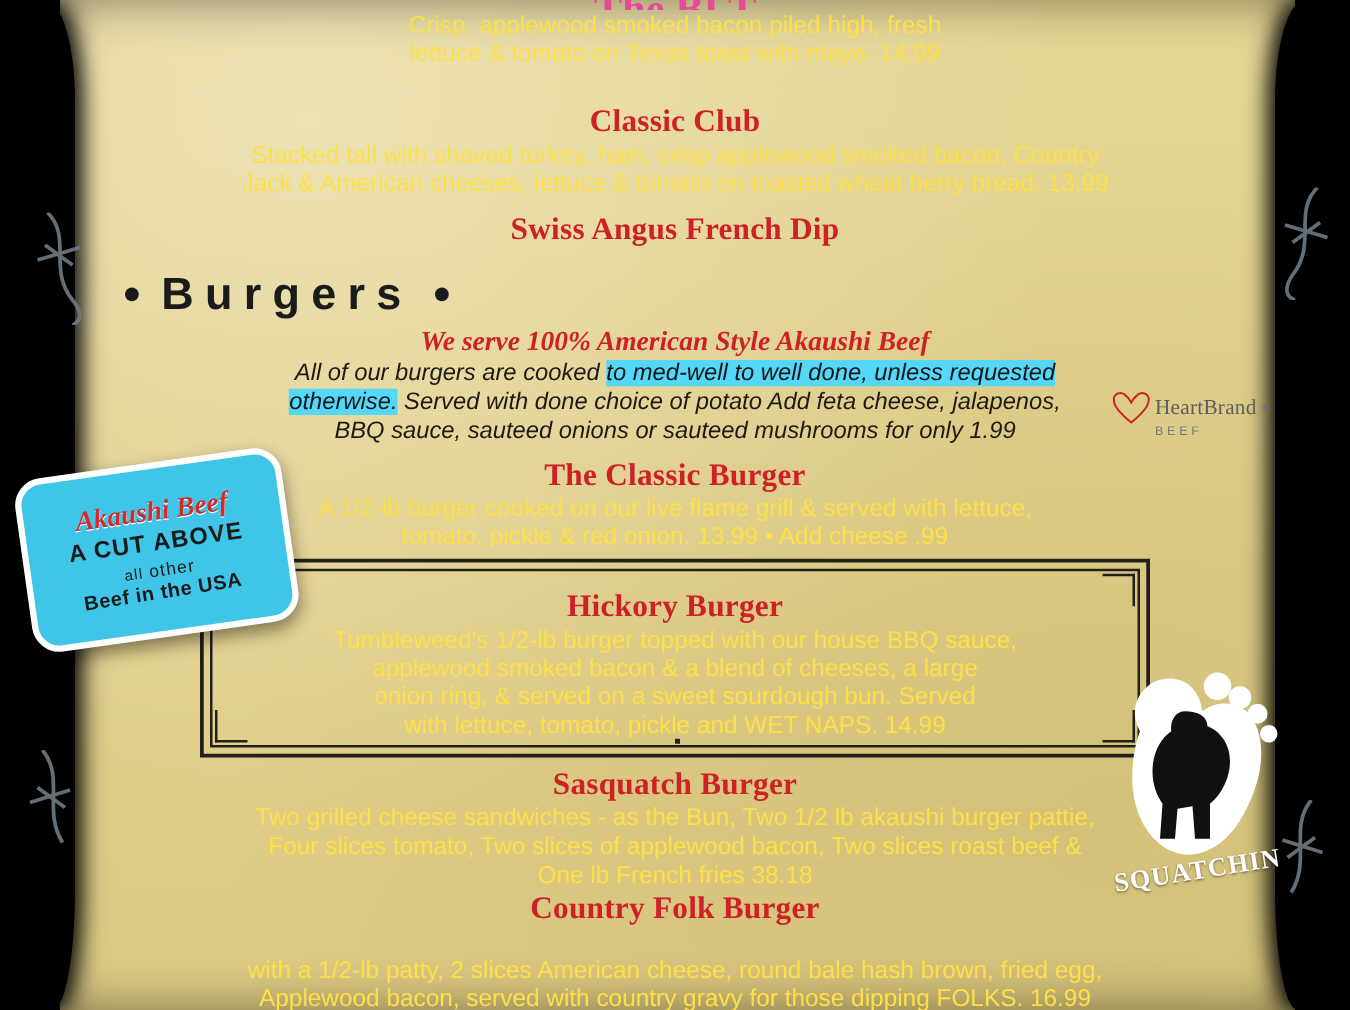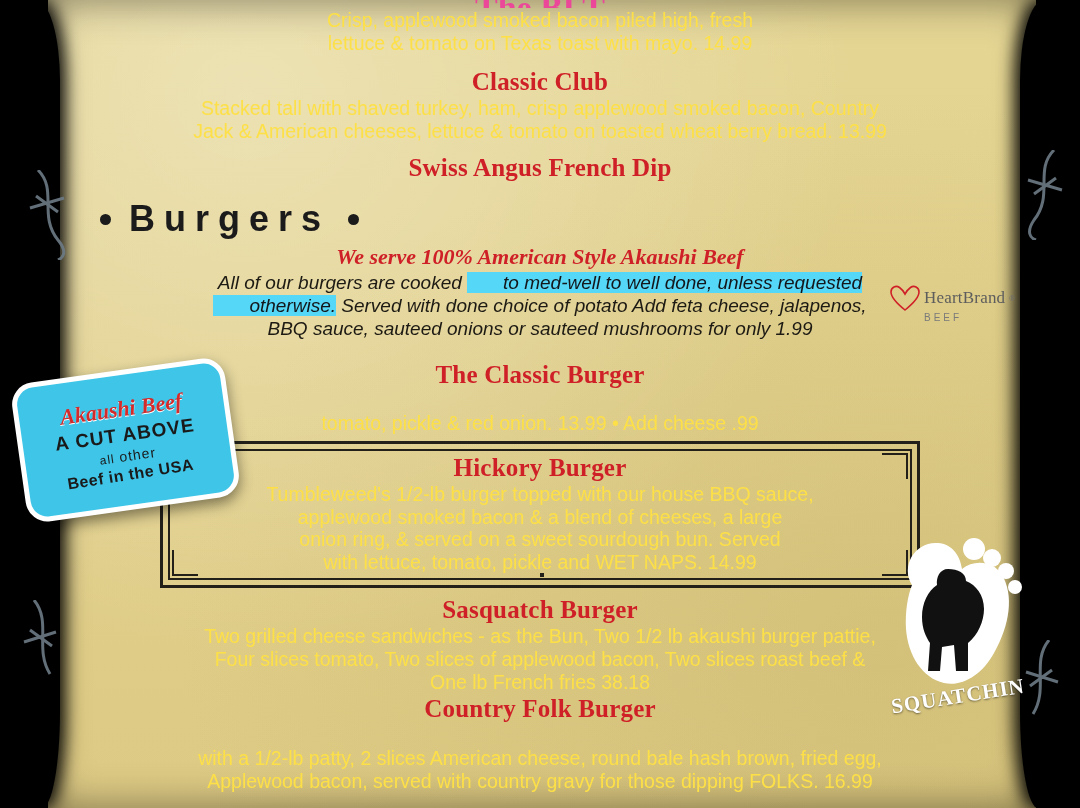--- a/index.html
+++ b/index.html
@@ -87,27 +87,27 @@
   .tagline {
     font-family:"Liberation Serif", serif;
     font-style:italic; font-weight:bold;
     color:#cf2027; font-size:22px; margin:4px 0 2px;
   }
   .note {
     font-family:"Liberation Sans", sans-serif;
     font-style:italic; font-size:19px; line-height:1.2;
     color:#1d1a14; padding:0 30px;
   }
-  .hl { background:#55d7f7; color:#13161a;padding-left:36px; }
+  .hl { background:#55d7f7; color:#13161a; }
 
   
   .boxed {
     position:relative;
     margin:6px 60px 6px 60px;
-    padding:10px 22px 12px;
+    padding:22px 22px 12px;
     border:3px solid #23201a;
   }
   .boxed:before, .boxed:after {
     content:""; position:absolute; border:2px solid #23201a;
   }
   .boxed:before { inset:5px; border-width:2px; }
   .corner { position:absolute; width:26px;height:26px; border:2px solid #23201a; }
   .corner.tl{left:9px;top:9px;border-right:none;border-bottom:none;}
   .corner.tr{right:9px;top:9px;border-left:none;border-bottom:none;}
   .corner.bl{left:9px;bottom:9px;border-right:none;border-top:none;}
@@ -132,21 +132,21 @@
   #akaushi-badge .l1 {
     font-family:"Liberation Serif", serif; font-style:italic; font-weight:bold;
     color:#d32b2b; font-size:22px; text-shadow:0 1px 0 #fff;
   }
   #akaushi-badge .l2 { font-size:19px; font-weight:bold; letter-spacing:1px; }
   #akaushi-badge .l3 { font-size:14px; letter-spacing:1px; }
   #akaushi-badge .l3 .sm { font-size:12px; }
   #akaushi-badge .l4 { font-size:16px; font-weight:bold; letter-spacing:.5px; transform:rotate(-1deg); }
 
   #heartbrand {
-    position:absolute; right:60px; top:284px; width:130px; z-index:6;
+    position:absolute; right:60px; top:312px; width:130px; z-index:6;
     text-align:left; color:#6d6d6d;
   }
   #heartbrand .hb-row { display:flex; align-items:center; gap:4px; }
   #heartbrand .hb-name {
     font-family:"Liberation Serif", serif; font-size:17px; color:#5d5d5d; letter-spacing:.2px;
   }
   #heartbrand .hb-sub { font-size:10px; letter-spacing:3px; margin-left:34px; color:#7a7a7a; }
   #heartbrand .tm { font-size:8px; vertical-align:super; }
 
   #squatchin {
@@ -193,21 +193,21 @@
   <div id="content">
 
     <div class="item">
       <div class="clip-top">The BLT</div>
       <div class="item-desc">
         <span>Crisp, applewood smoked bacon piled high, fresh</span><br>
         <span>lettuce &amp; tomato on Texas toast with mayo.  14.99</span>
       </div>
     </div>
 
-    <div class="item" style="margin-top:14px">
+    <div class="item" style="margin-top:30px">
       <div class="item-name">Classic Club</div>
       <div class="item-desc">
         <span>Stacked tall with shaved turkey, ham, crisp applewood smoked bacon, Country</span><br>
         <span>Jack &amp; American cheeses, lettuce &amp; tomato on toasted wheat berry bread. 13.99</span>
       </div>
     </div>
 
     <div class="item" style="margin-top:12px">
       <div class="item-name">Swiss Angus French Dip</div>
     </div>
@@ -219,24 +219,24 @@
     </div>
 
     <div class="tagline">We serve 100% American Style Akaushi Beef</div>
 
     <div class="note">
       <span>All of our burgers are cooked </span><span class="hl">to med-well to well done, unless requested</span><br>
       <span class="hl">otherwise.</span><span> Served with done choice of potato Add feta cheese, jalapenos,</span><br>
       <span>BBQ sauce, sauteed onions or sauteed mushrooms for only 1.99</span>
     </div>
 
-    <div class="item" style="margin-top:20px">
+    <div class="item" style="margin-top:10px">
       <div class="item-name">The Classic Burger</div>
       <div class="item-desc">
-        <br>
+        <span>A 1/2-lb burger cooked on our live flame grill &amp; served with lettuce,</span><br>
         <span>tomato, pickle &amp; red onion.  13.99  •  Add cheese .99</span>
       </div>
     </div>
 
     <div class="boxed">
       <span class="corner tl"></span>
       <span class="corner tr"></span>
       <span class="corner bl"></span>
       <span class="corner br"></span>
       <div class="item-name">Hickory Burger</div>

